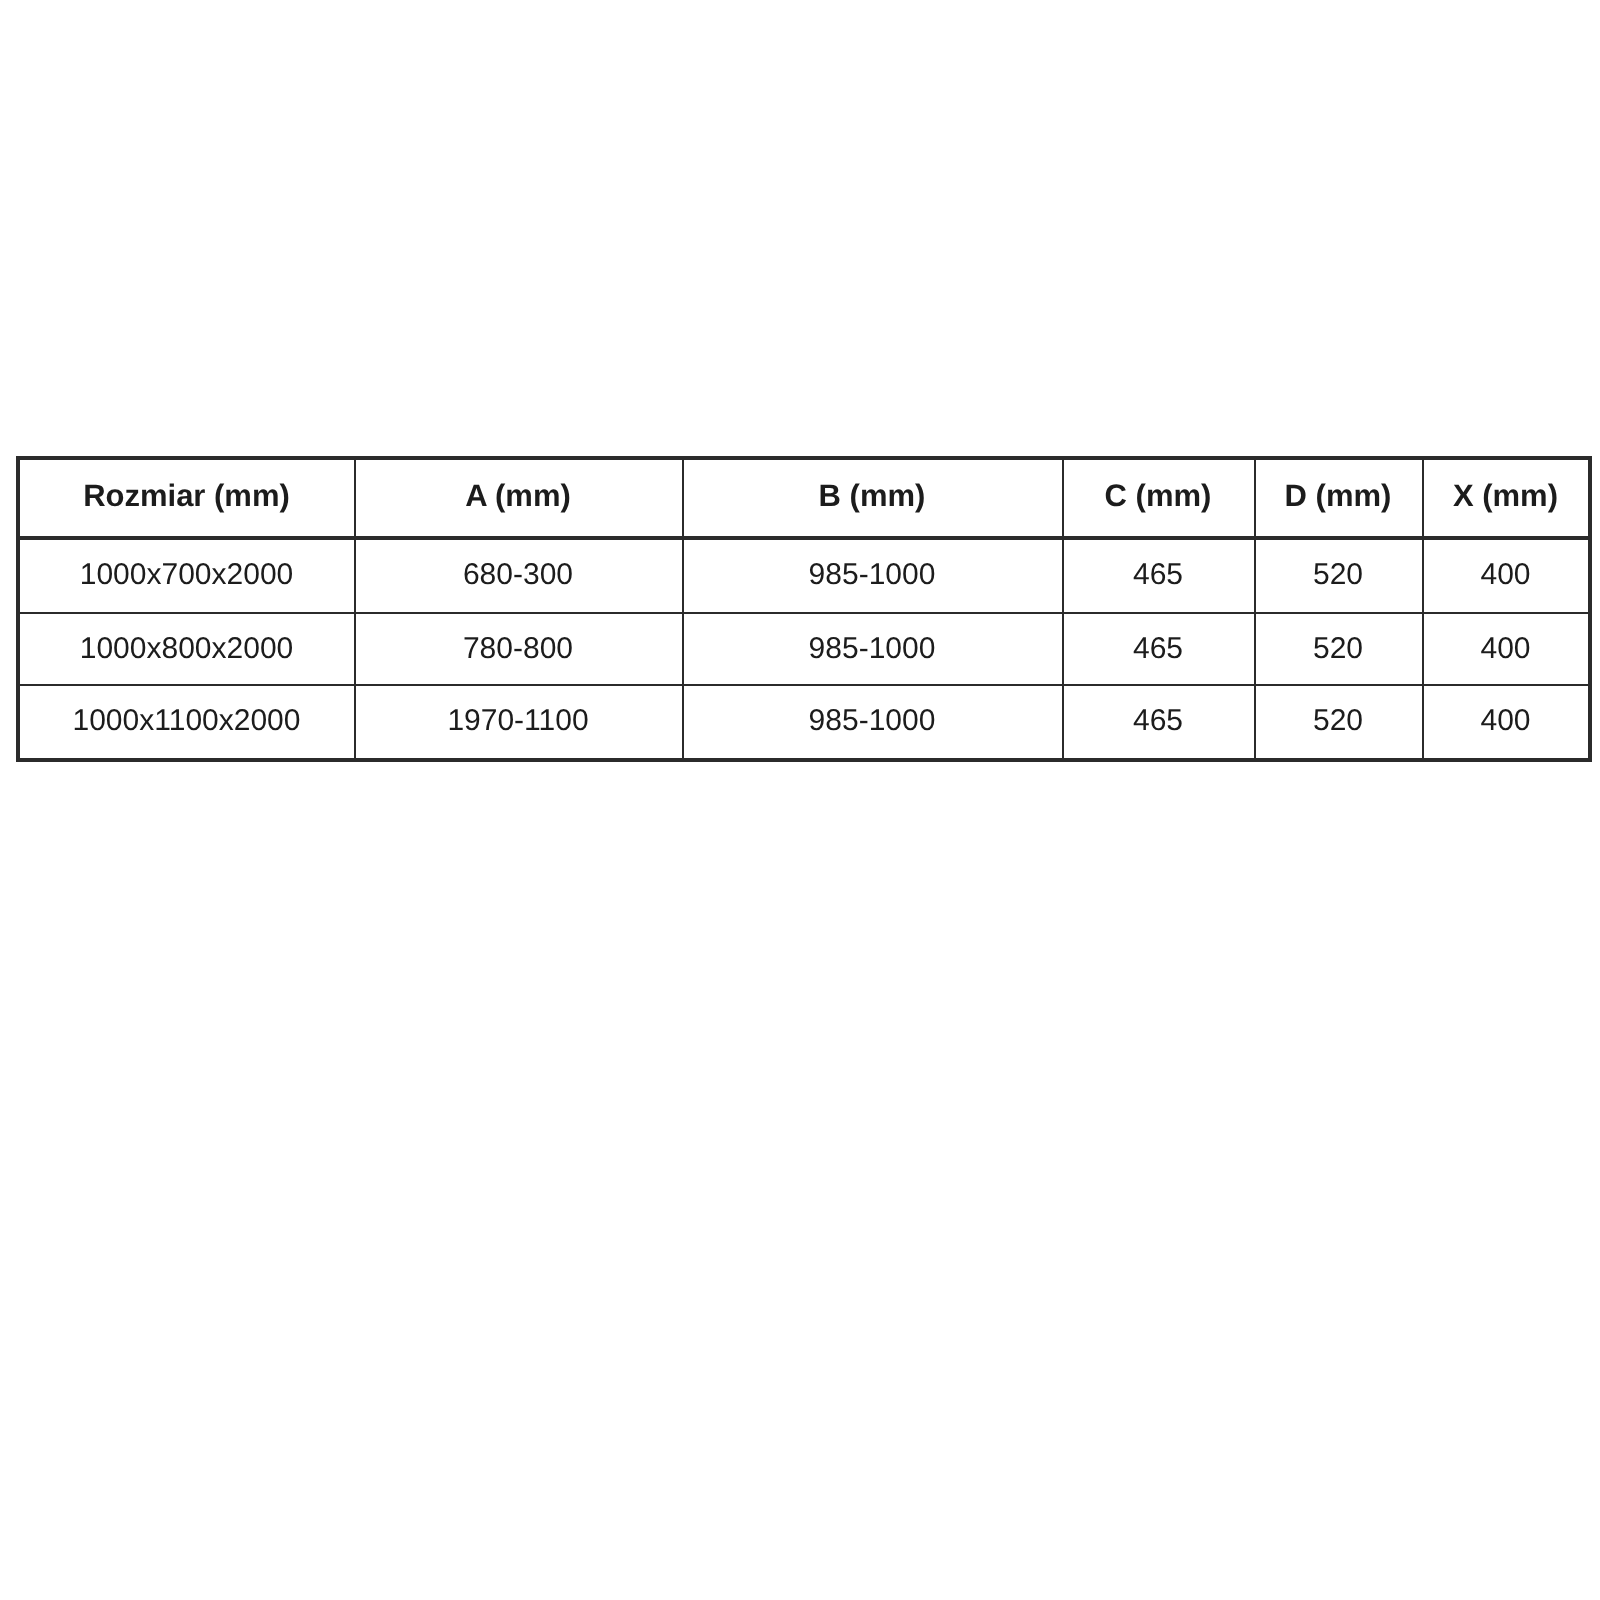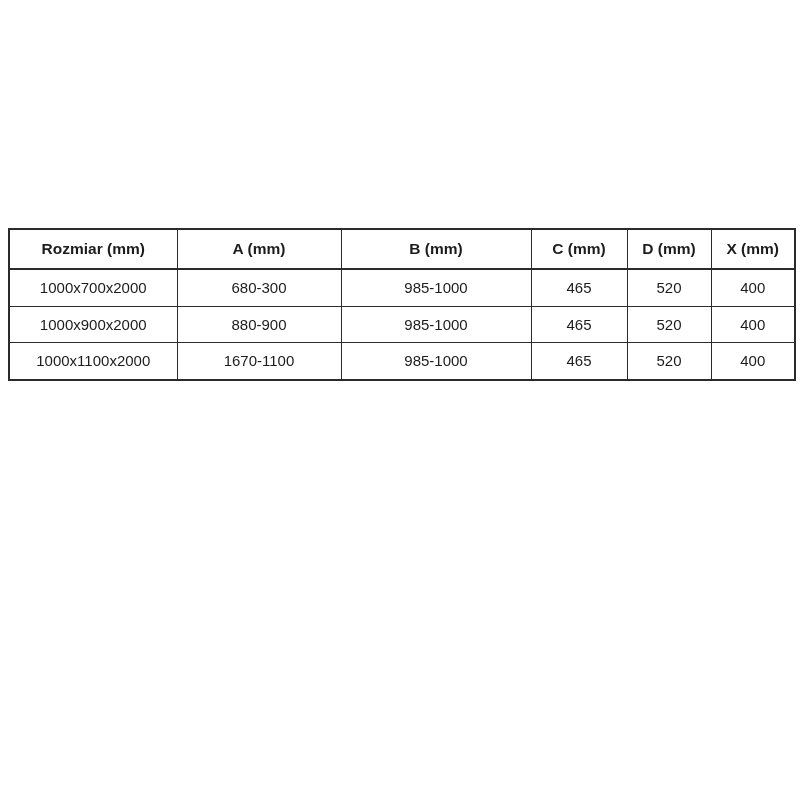--- a/index.html
+++ b/index.html
@@ -74,30 +74,30 @@
     <tbody>
         <tr>
           <td>1000x700x2000</td>
           <td>680-300</td>
           <td>985-1000</td>
           <td>465</td>
           <td>520</td>
           <td>400</td>
         </tr>
         <tr>
-          <td>1000x900x2000</td>
-          <td>880-900</td>
+          <td>1000x800x2000</td>
+          <td>780-800</td>
           <td>985-1000</td>
           <td>465</td>
           <td>520</td>
           <td>400</td>
         </tr>
         <tr>
           <td>1000x1100x2000</td>
-          <td>1670-1100</td>
+          <td>1970-1100</td>
           <td>985-1000</td>
           <td>465</td>
           <td>520</td>
           <td>400</td>
         </tr>
       </tbody>
   </table>
 </div>
 
 </body></html>

